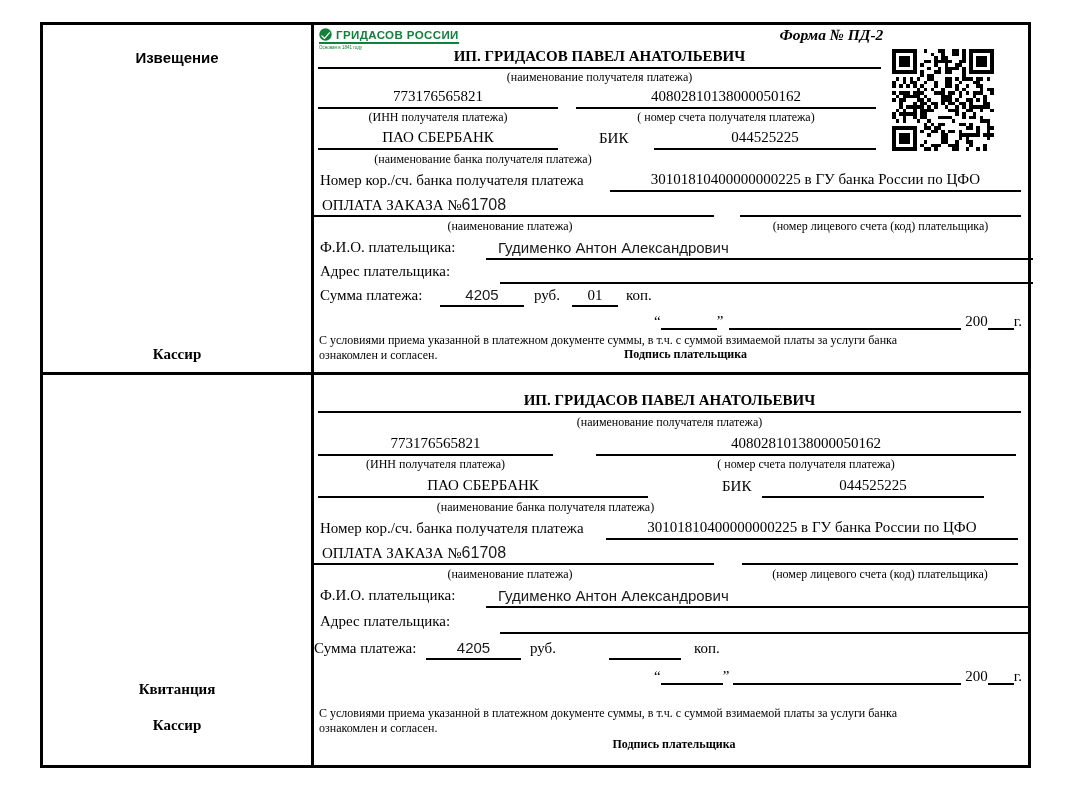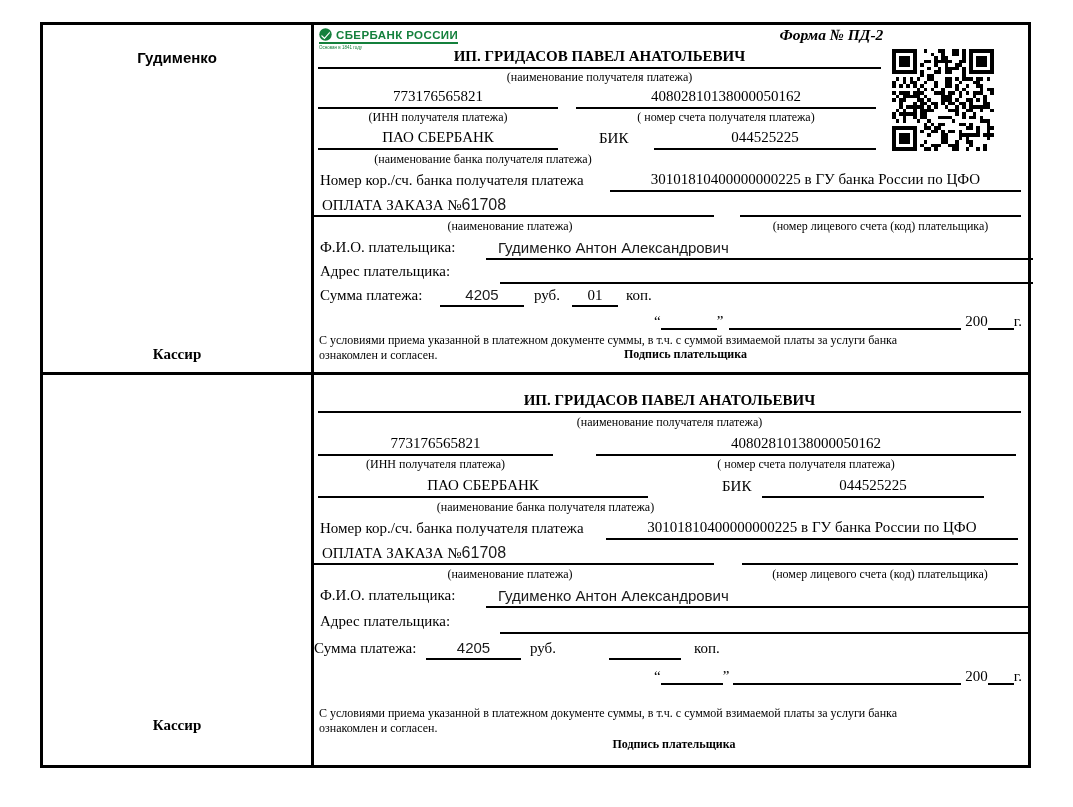--- a/index.html
+++ b/index.html
@@ -34,33 +34,33 @@
   .agr{font-size:12px;line-height:14px;white-space:nowrap;}
 </style>
 </head>
 <body>
 
 <div class="page">
  <div class="form-box">
 
   <section class="half half-top">
    <aside class="stub">
-     <div class="stub-label sans" style="top:24px;">Гудименко</div>
+     <div class="stub-label sans" style="top:24px;">Извещение</div>
      <div class="stub-label" style="top:321px;">Кассир</div>
    </aside>
    <div class="form-body">
 
      <div class="abs" style="left:5px;top:2px;">
        <div class="logo-wrap">
          <div class="logo-row">
            <svg width="13" height="13" viewBox="0 0 13 13">
              <circle cx="6.5" cy="6.5" r="6.2" fill="#14803c"></circle>
              <path d="M2.5 6.8 L5.5 9.4 L10.8 3.4 L10.8 5.2 L5.5 11.2 L2.5 8.6 Z" fill="#fff"></path>
            </svg>
-           <span class="logo-text">СБЕРБАНК РОССИИ</span>
+           <span class="logo-text">ГРИДАСОВ РОССИИ</span>
          </div>
        </div>
        <div class="logo-sub">Основан в 1841 году</div>
      </div>
 
      <div class="abs form-title ctr" style="left:435px;top:1px;width:165px;">Форма № ПД-2</div>
 
      <div class="abs qr" style="left:578px;top:24px;width:102px;height:102px;"><svg xmlns="http://www.w3.org/2000/svg" viewBox="0 0 29 29" width="100%" height="100%" shape-rendering="crispEdges">
               <rect x="9" y="0" width="1" height="1"></rect>
               <rect x="13" y="0" width="1" height="1"></rect>
@@ -400,20 +400,21 @@
      </div>
 
      <div class="abs agr" style="left:5px;top:308px;">С условиями приема указанной в платежном документе суммы, в т.ч. с суммой взимаемой платы за услуги банка</div>
      <div class="abs agr" style="left:5px;top:323px;">ознакомлен и согласен.</div>
      <div class="abs agr bold" style="left:310px;top:322px;">Подпись плательщика</div>
    </div>
   </section>
 
   <section class="half half-bottom">
    <aside class="stub">
+     <div class="stub-label" style="top:306px;">Квитанция</div>
      <div class="stub-label" style="top:342px;">Кассир</div>
    </aside>
    <div class="form-body">
 
      <div class="abs ul ctr bold ser row-line" style="left:4px;top:15px;width:703px;">ИП. ГРИДАСОВ ПАВЕЛ АНАТОЛЬЕВИЧ</div>
      <div class="abs cap" style="left:4px;top:40px;width:703px;">(наименование получателя платежа)</div>
 
      <div class="abs ul ctr ser row-line" style="left:4px;top:58px;width:235px;">773176565821</div>
      <div class="abs ul ctr ser row-line" style="left:282px;top:58px;width:420px;">40802810138000050162</div>
      <div class="abs cap" style="left:4px;top:82px;width:235px;">(ИНН получателя платежа)</div>

